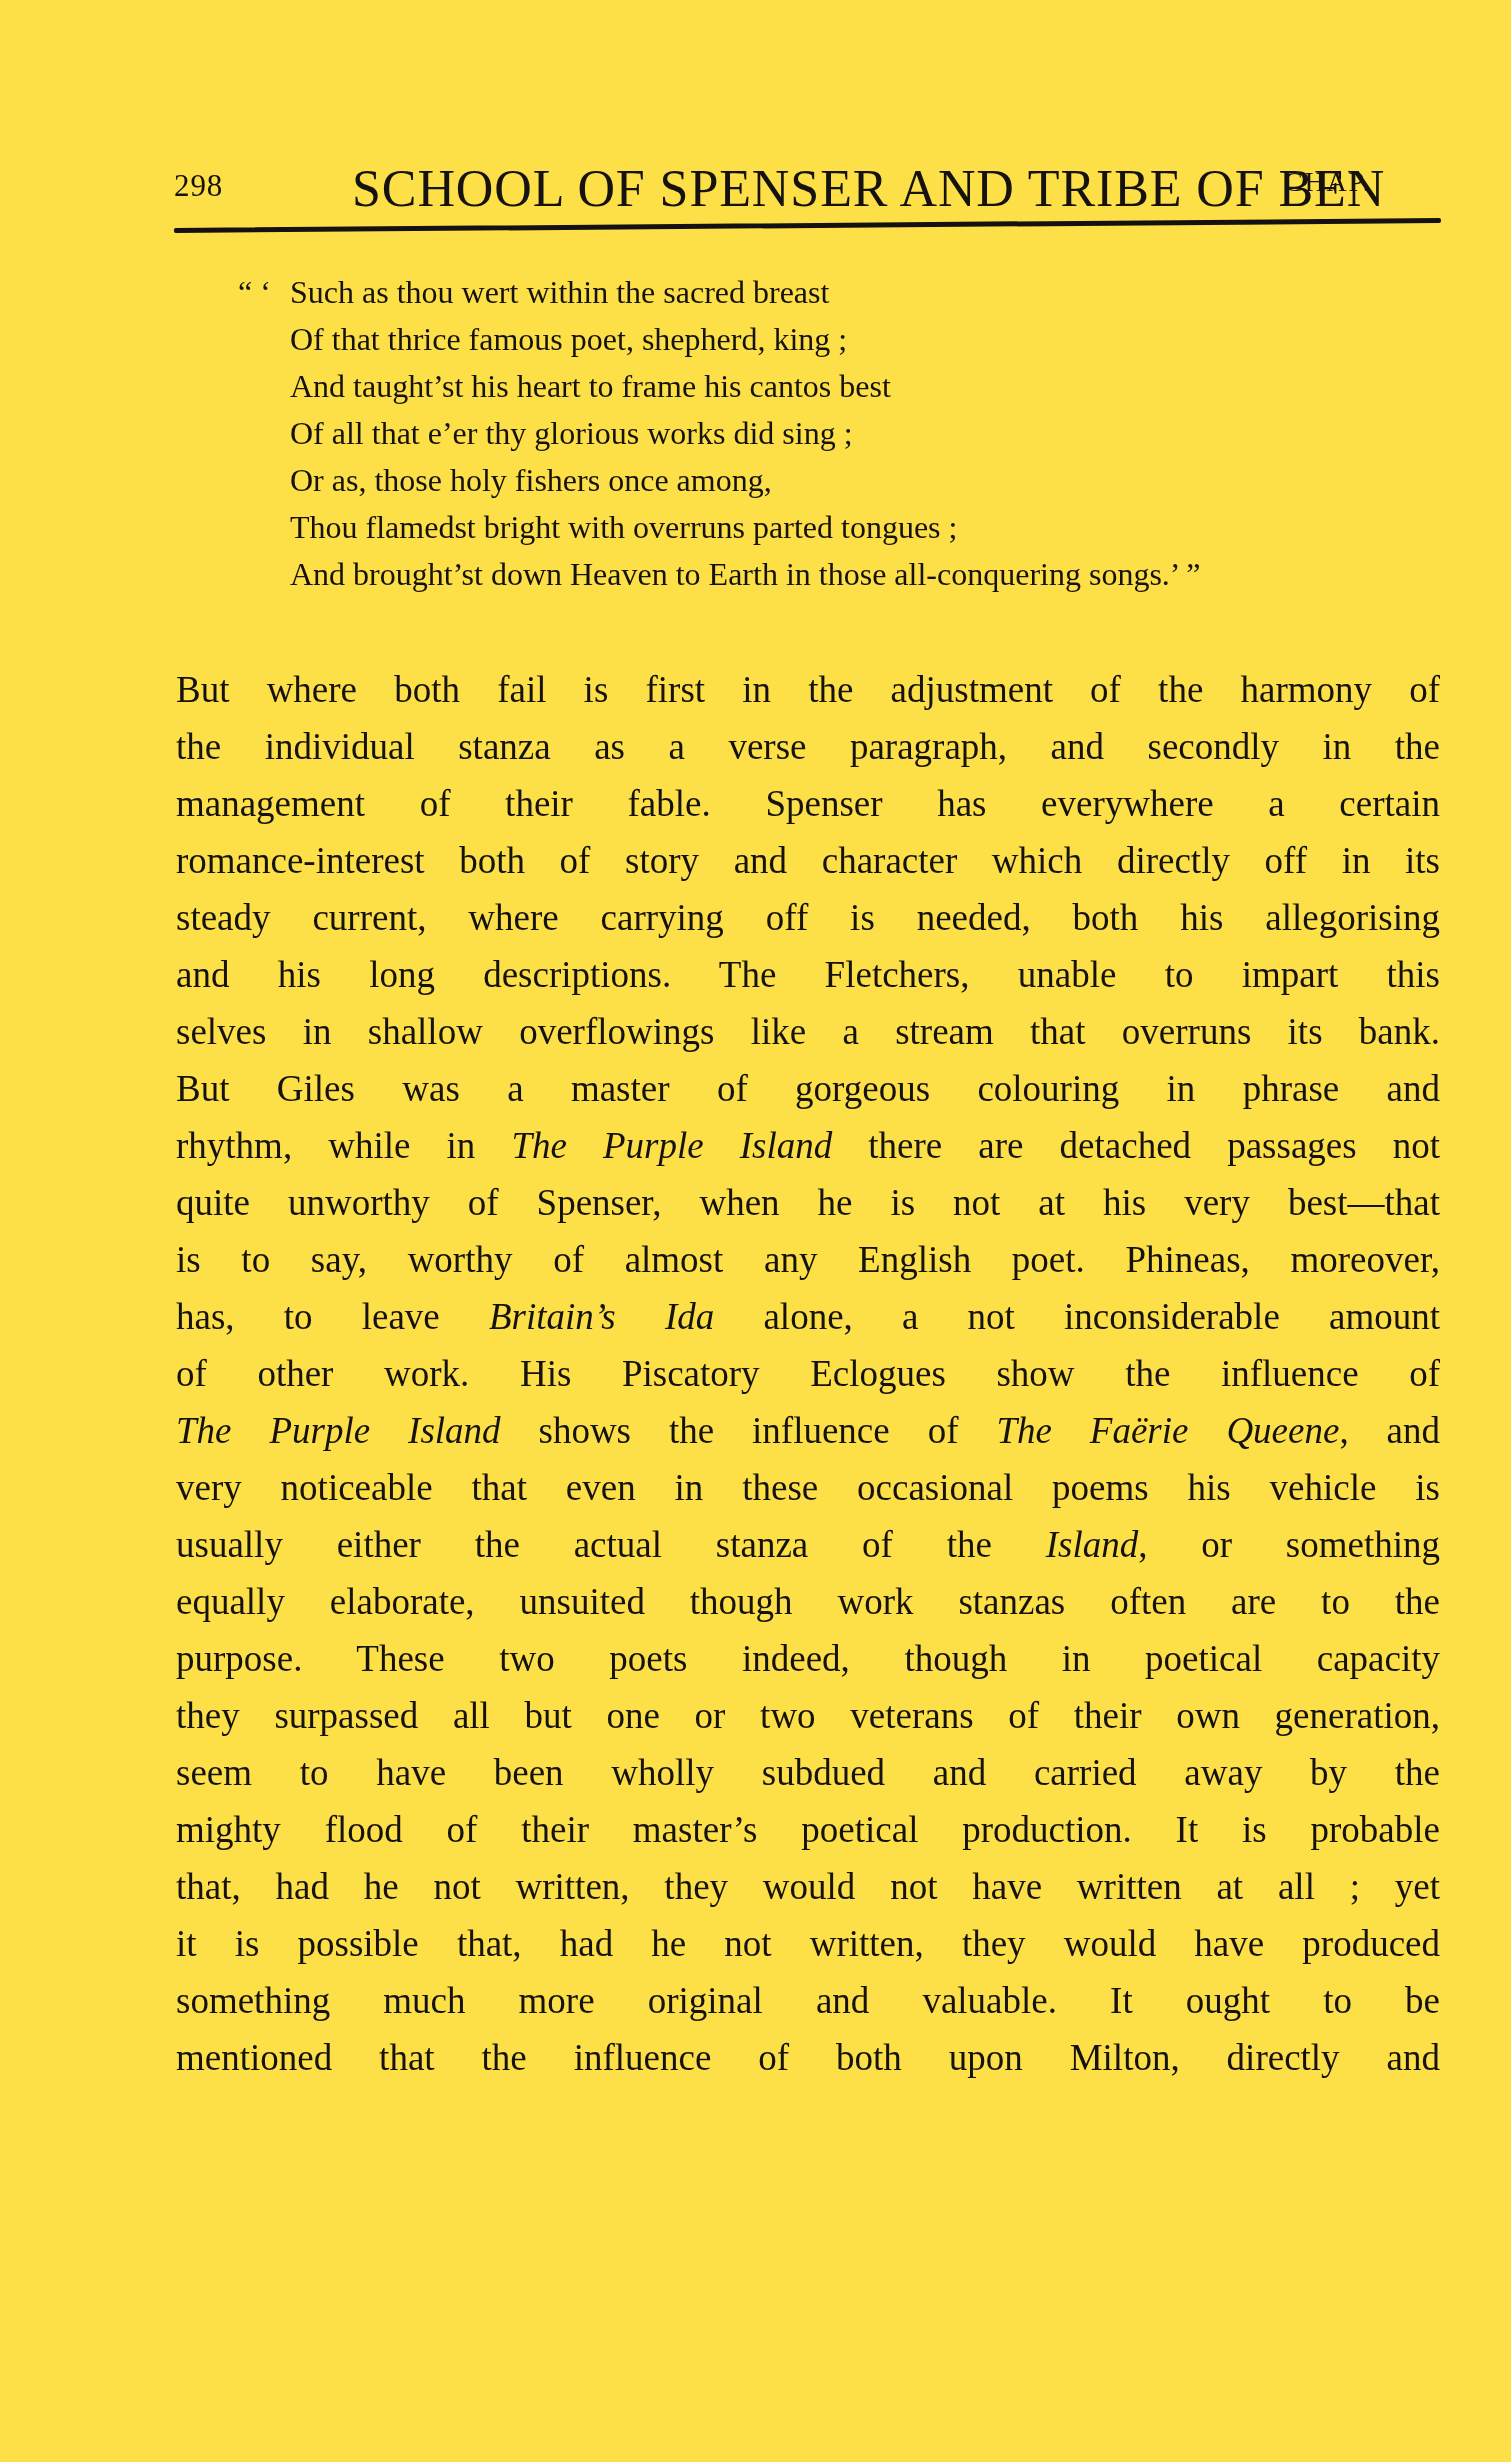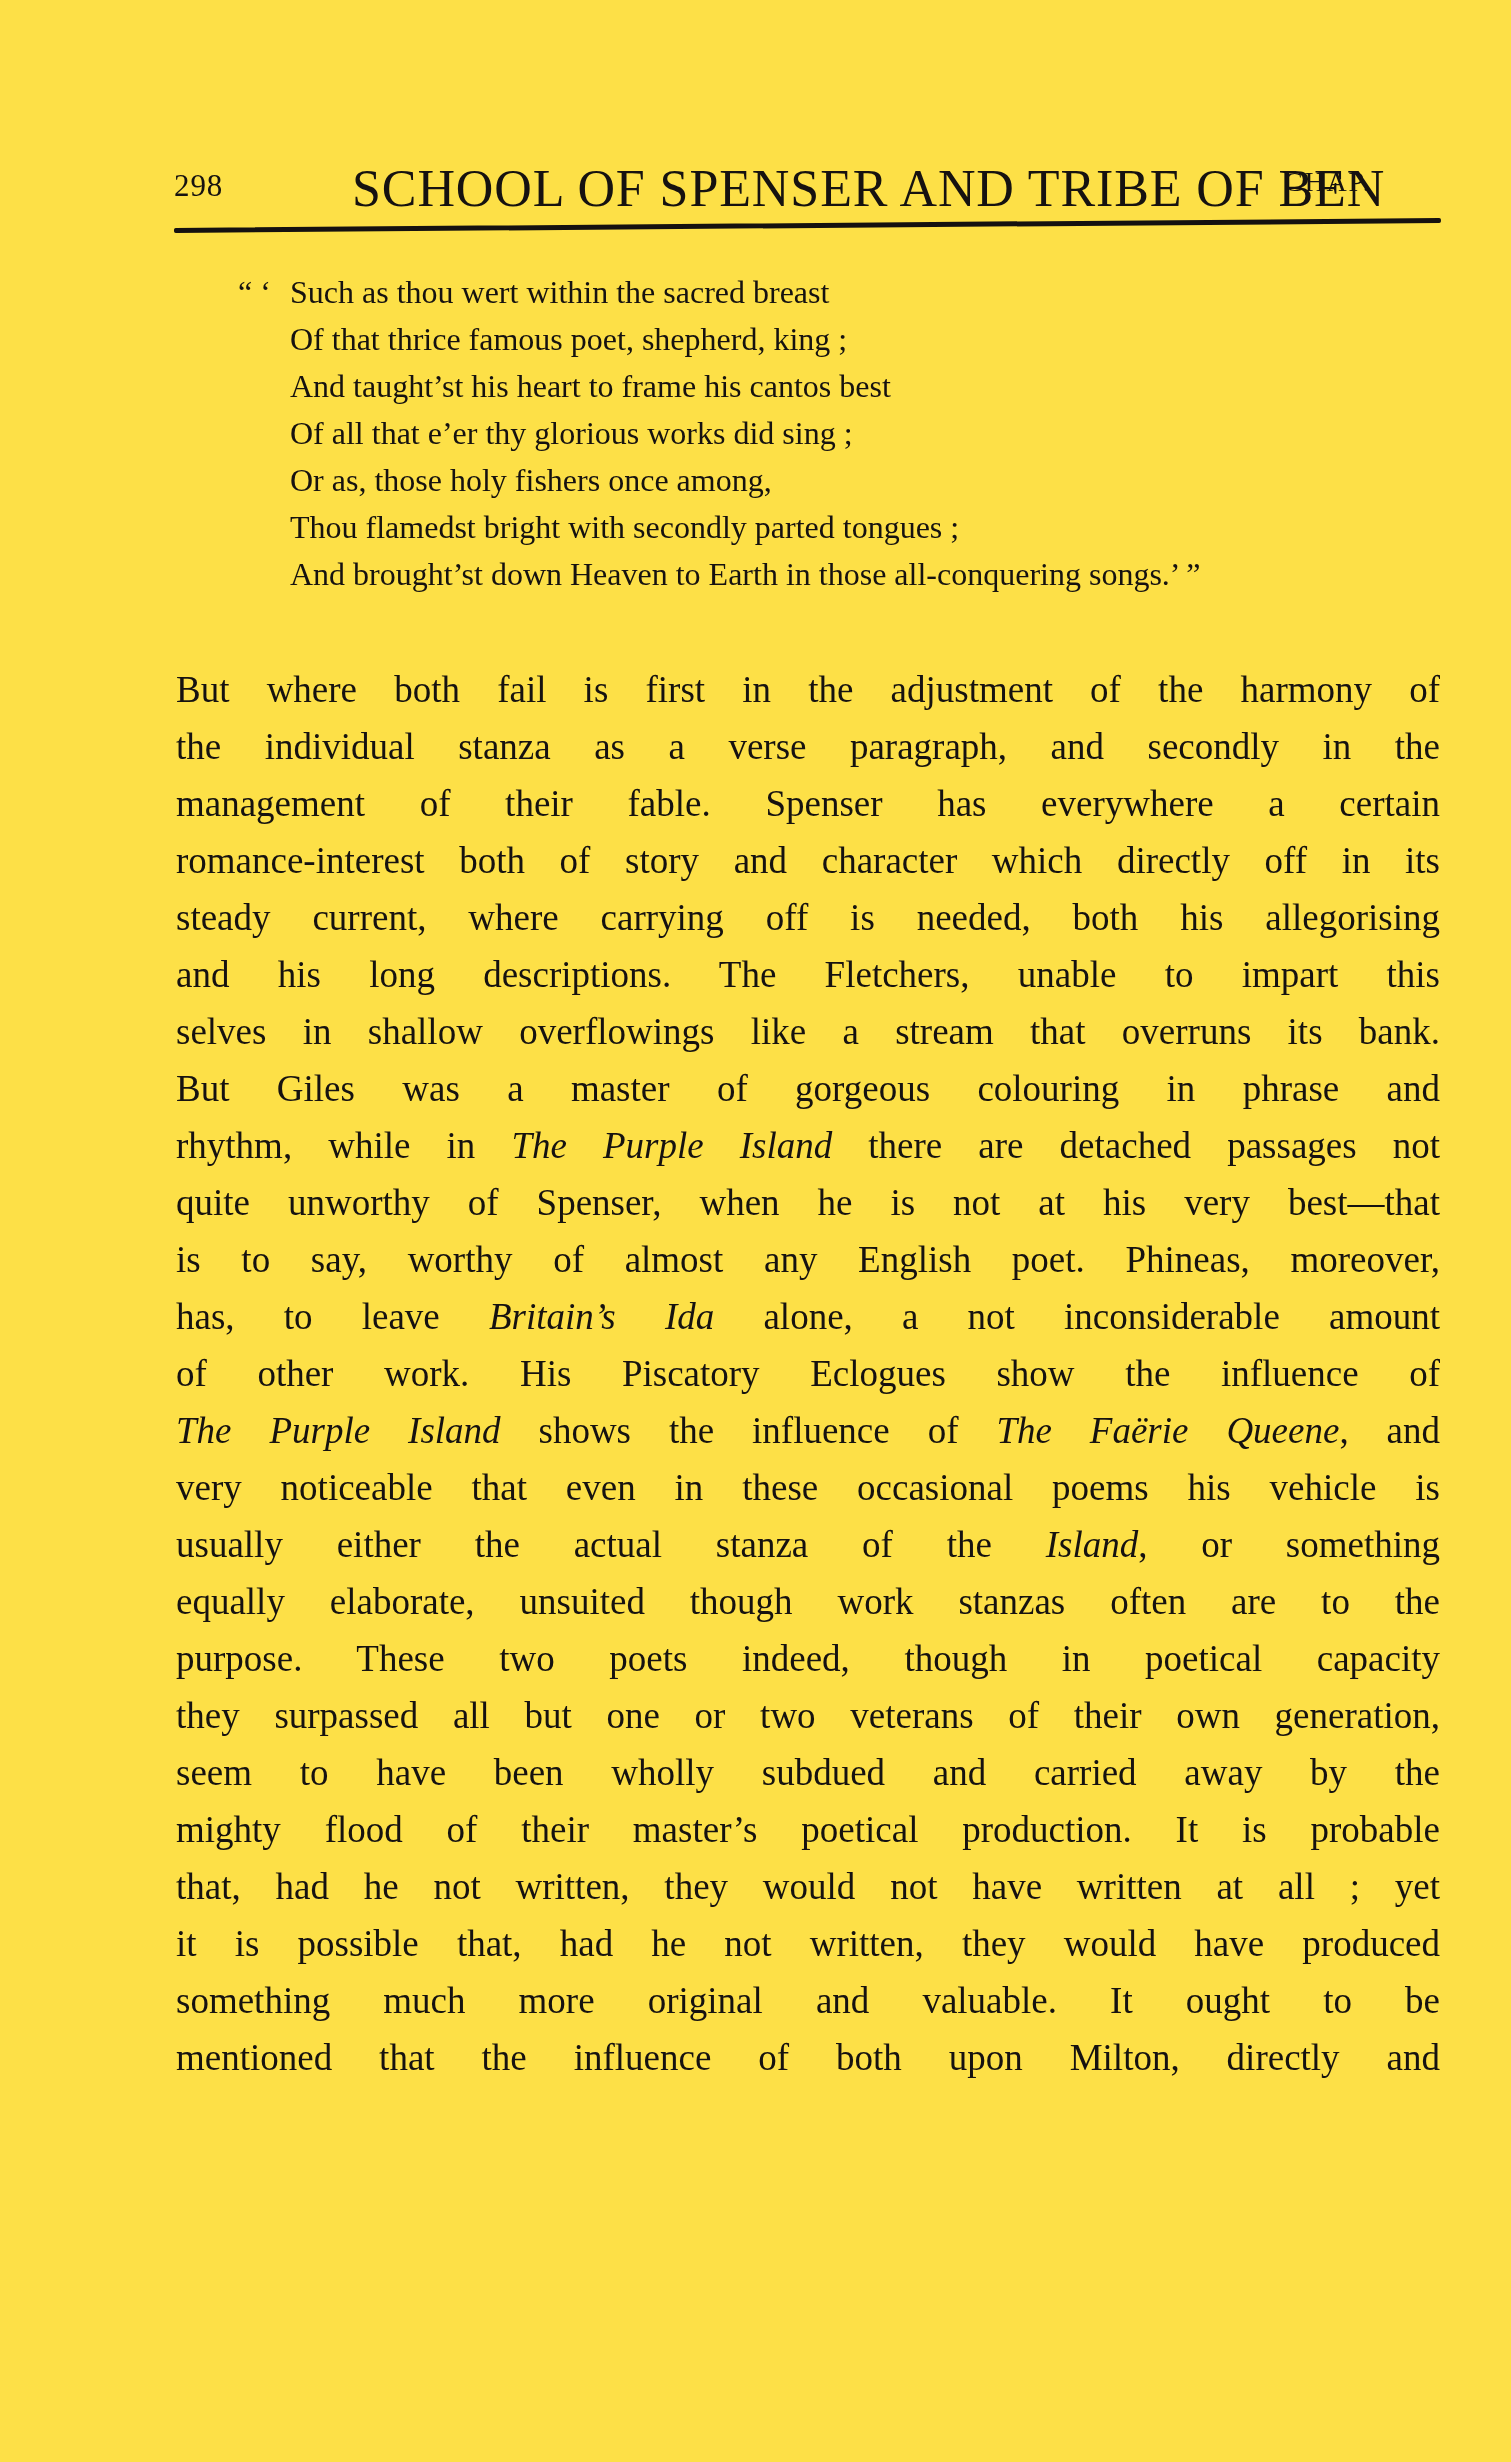--- a/index.html
+++ b/index.html
@@ -83,21 +83,21 @@
   <div class="chapter-label">CHAP.</div>
 
   <div class="head-rule"></div>
 
   <div class="poem">
       <div class="poem-line"><span class="poem-quotes">“ ‘</span>Such as thou wert within the sacred breast</div>
       <div class="poem-line">Of that thrice famous poet, shepherd, king ;</div>
       <div class="poem-line">And taught’st his heart to frame his cantos best</div>
       <div class="poem-line">Of all that e’er thy glorious works did sing ;</div>
       <div class="poem-line">Or as, those holy fishers once among,</div>
-      <div class="poem-line">Thou flamedst bright with secondly parted tongues ;</div>
+      <div class="poem-line">Thou flamedst bright with overruns parted tongues ;</div>
       <div class="poem-line">And brought’st down Heaven to Earth in those all-conquering songs.’ ”</div>
     </div>
 
   <div class="body-text">
       <div class="body-line"><span>But where both fail is first in the adjustment of the harmony of</span></div>
       <div class="body-line"><span>the individual stanza as a verse paragraph, and secondly in the</span></div>
       <div class="body-line"><span>management of their fable.  Spenser has everywhere a certain</span></div>
       <div class="body-line"><span>romance-interest both of story and character which directly off in its</span></div>
       <div class="body-line"><span>steady current, where carrying off is needed, both his allegorising</span></div>
       <div class="body-line"><span>and his long descriptions.  The Fletchers, unable to impart this</span></div>

